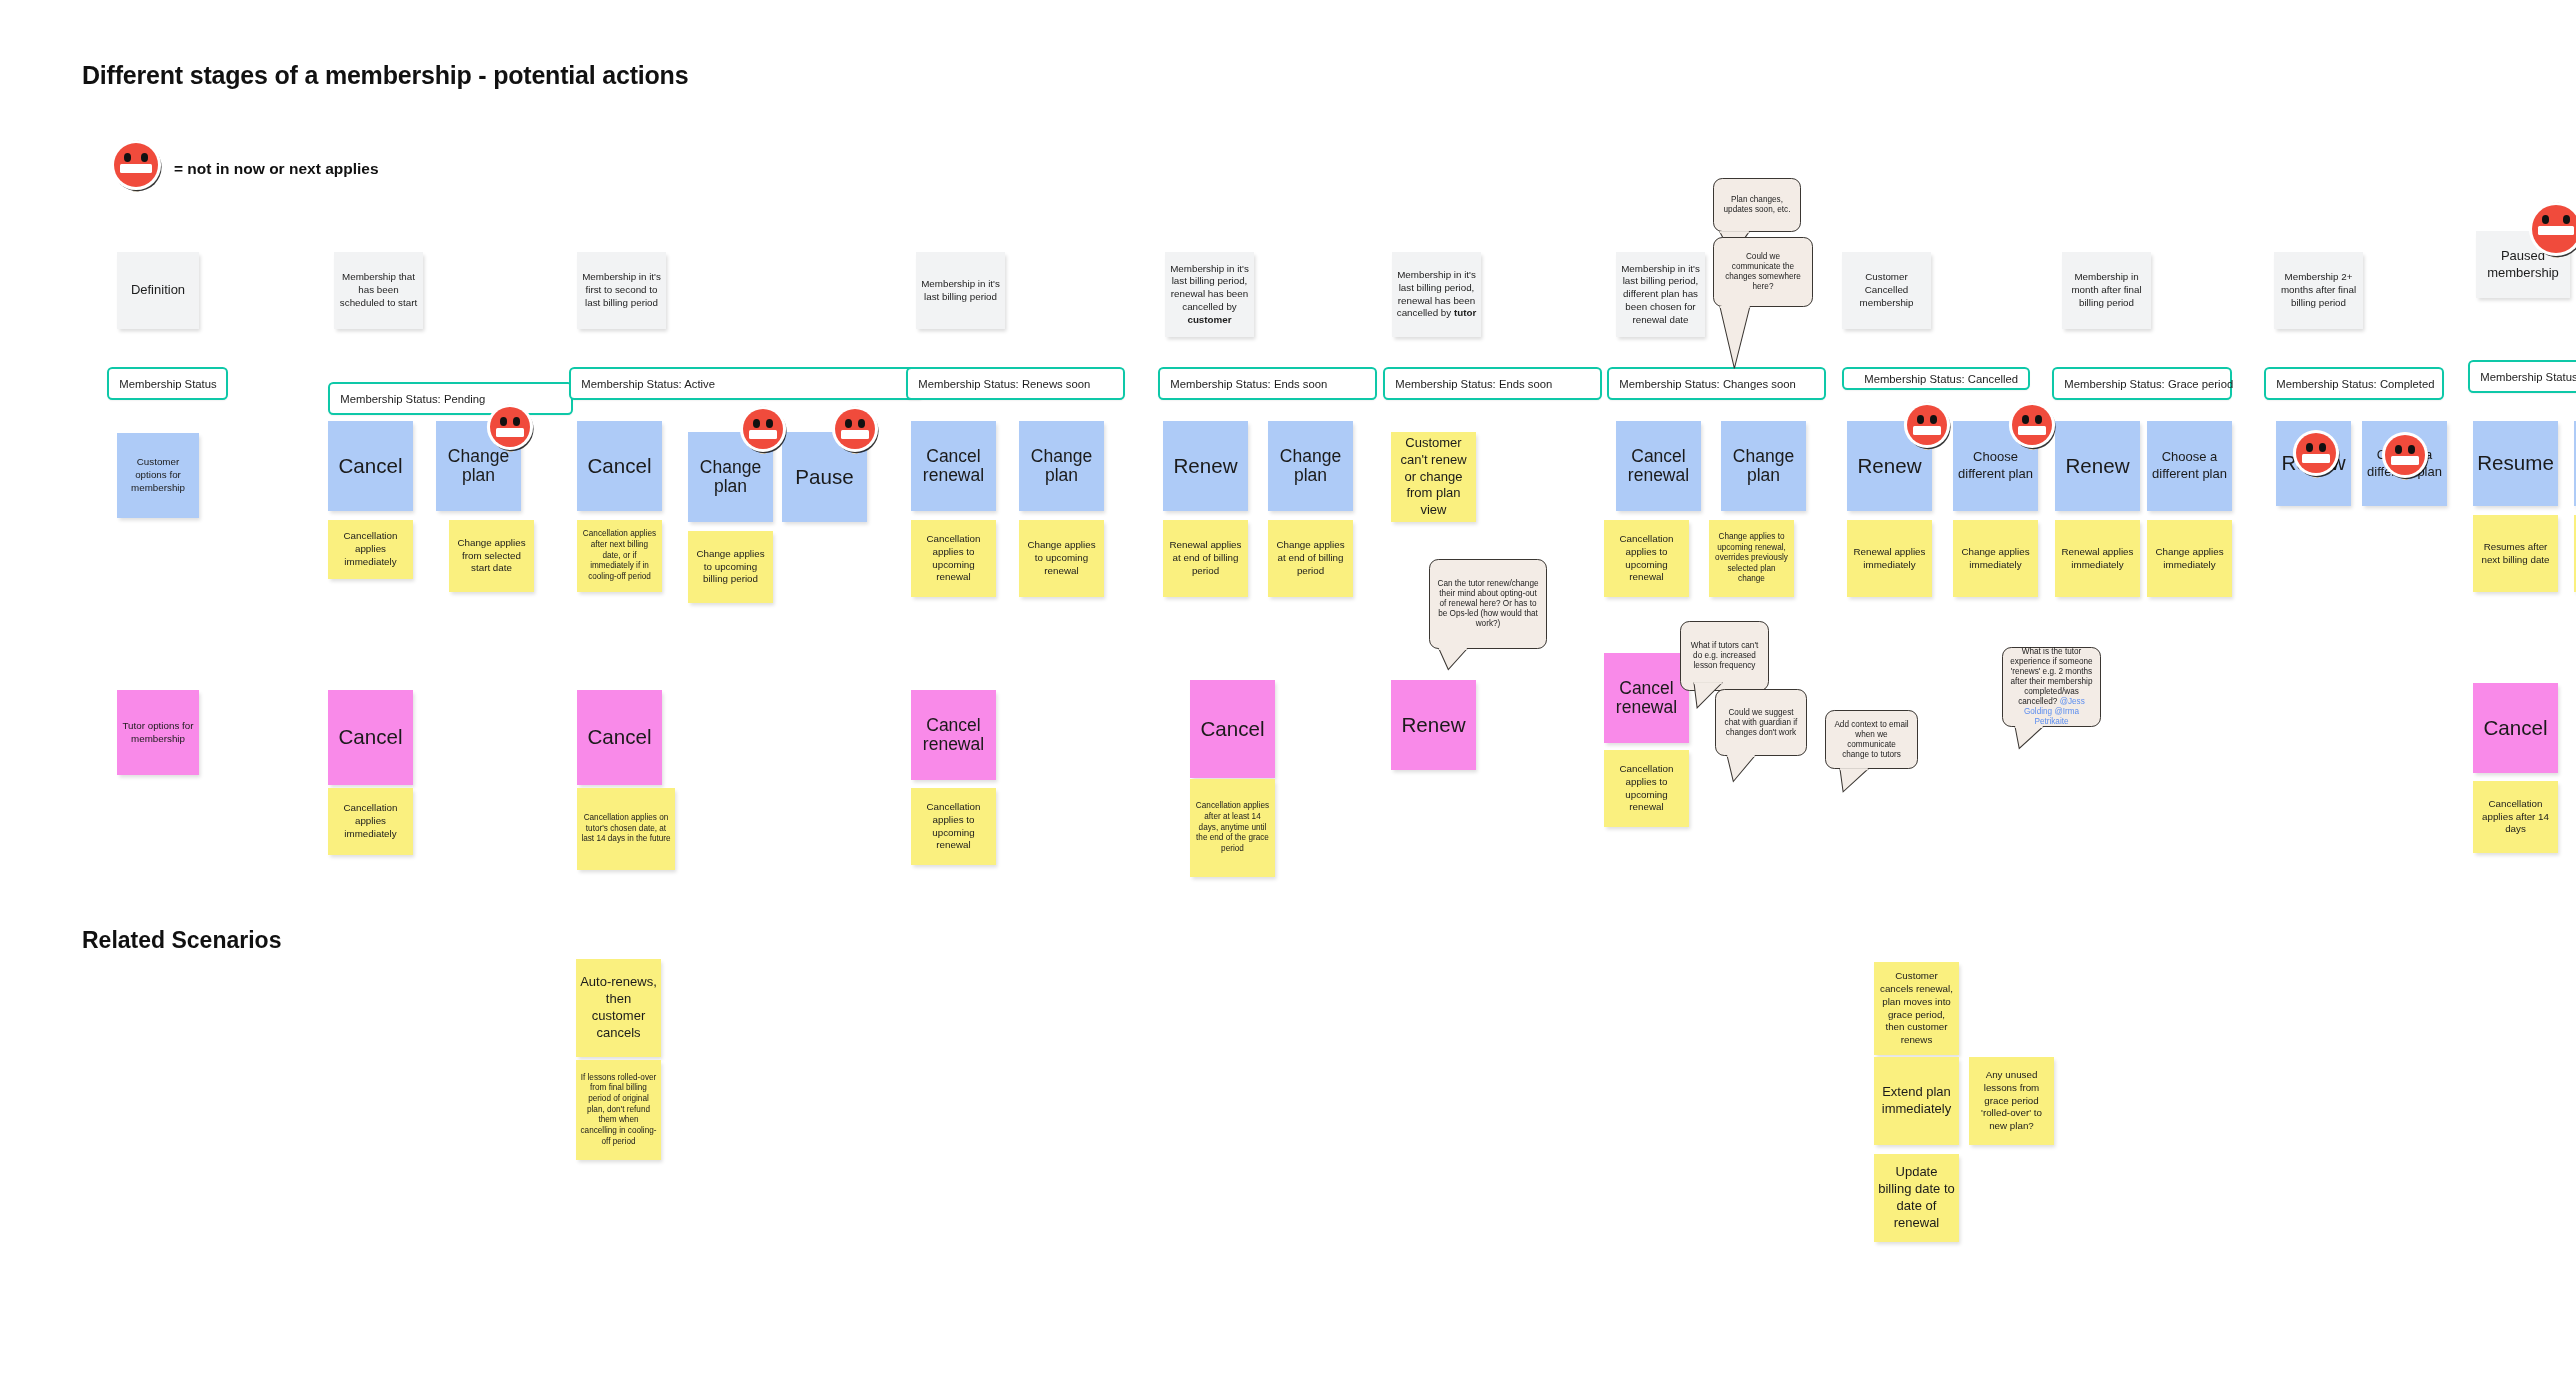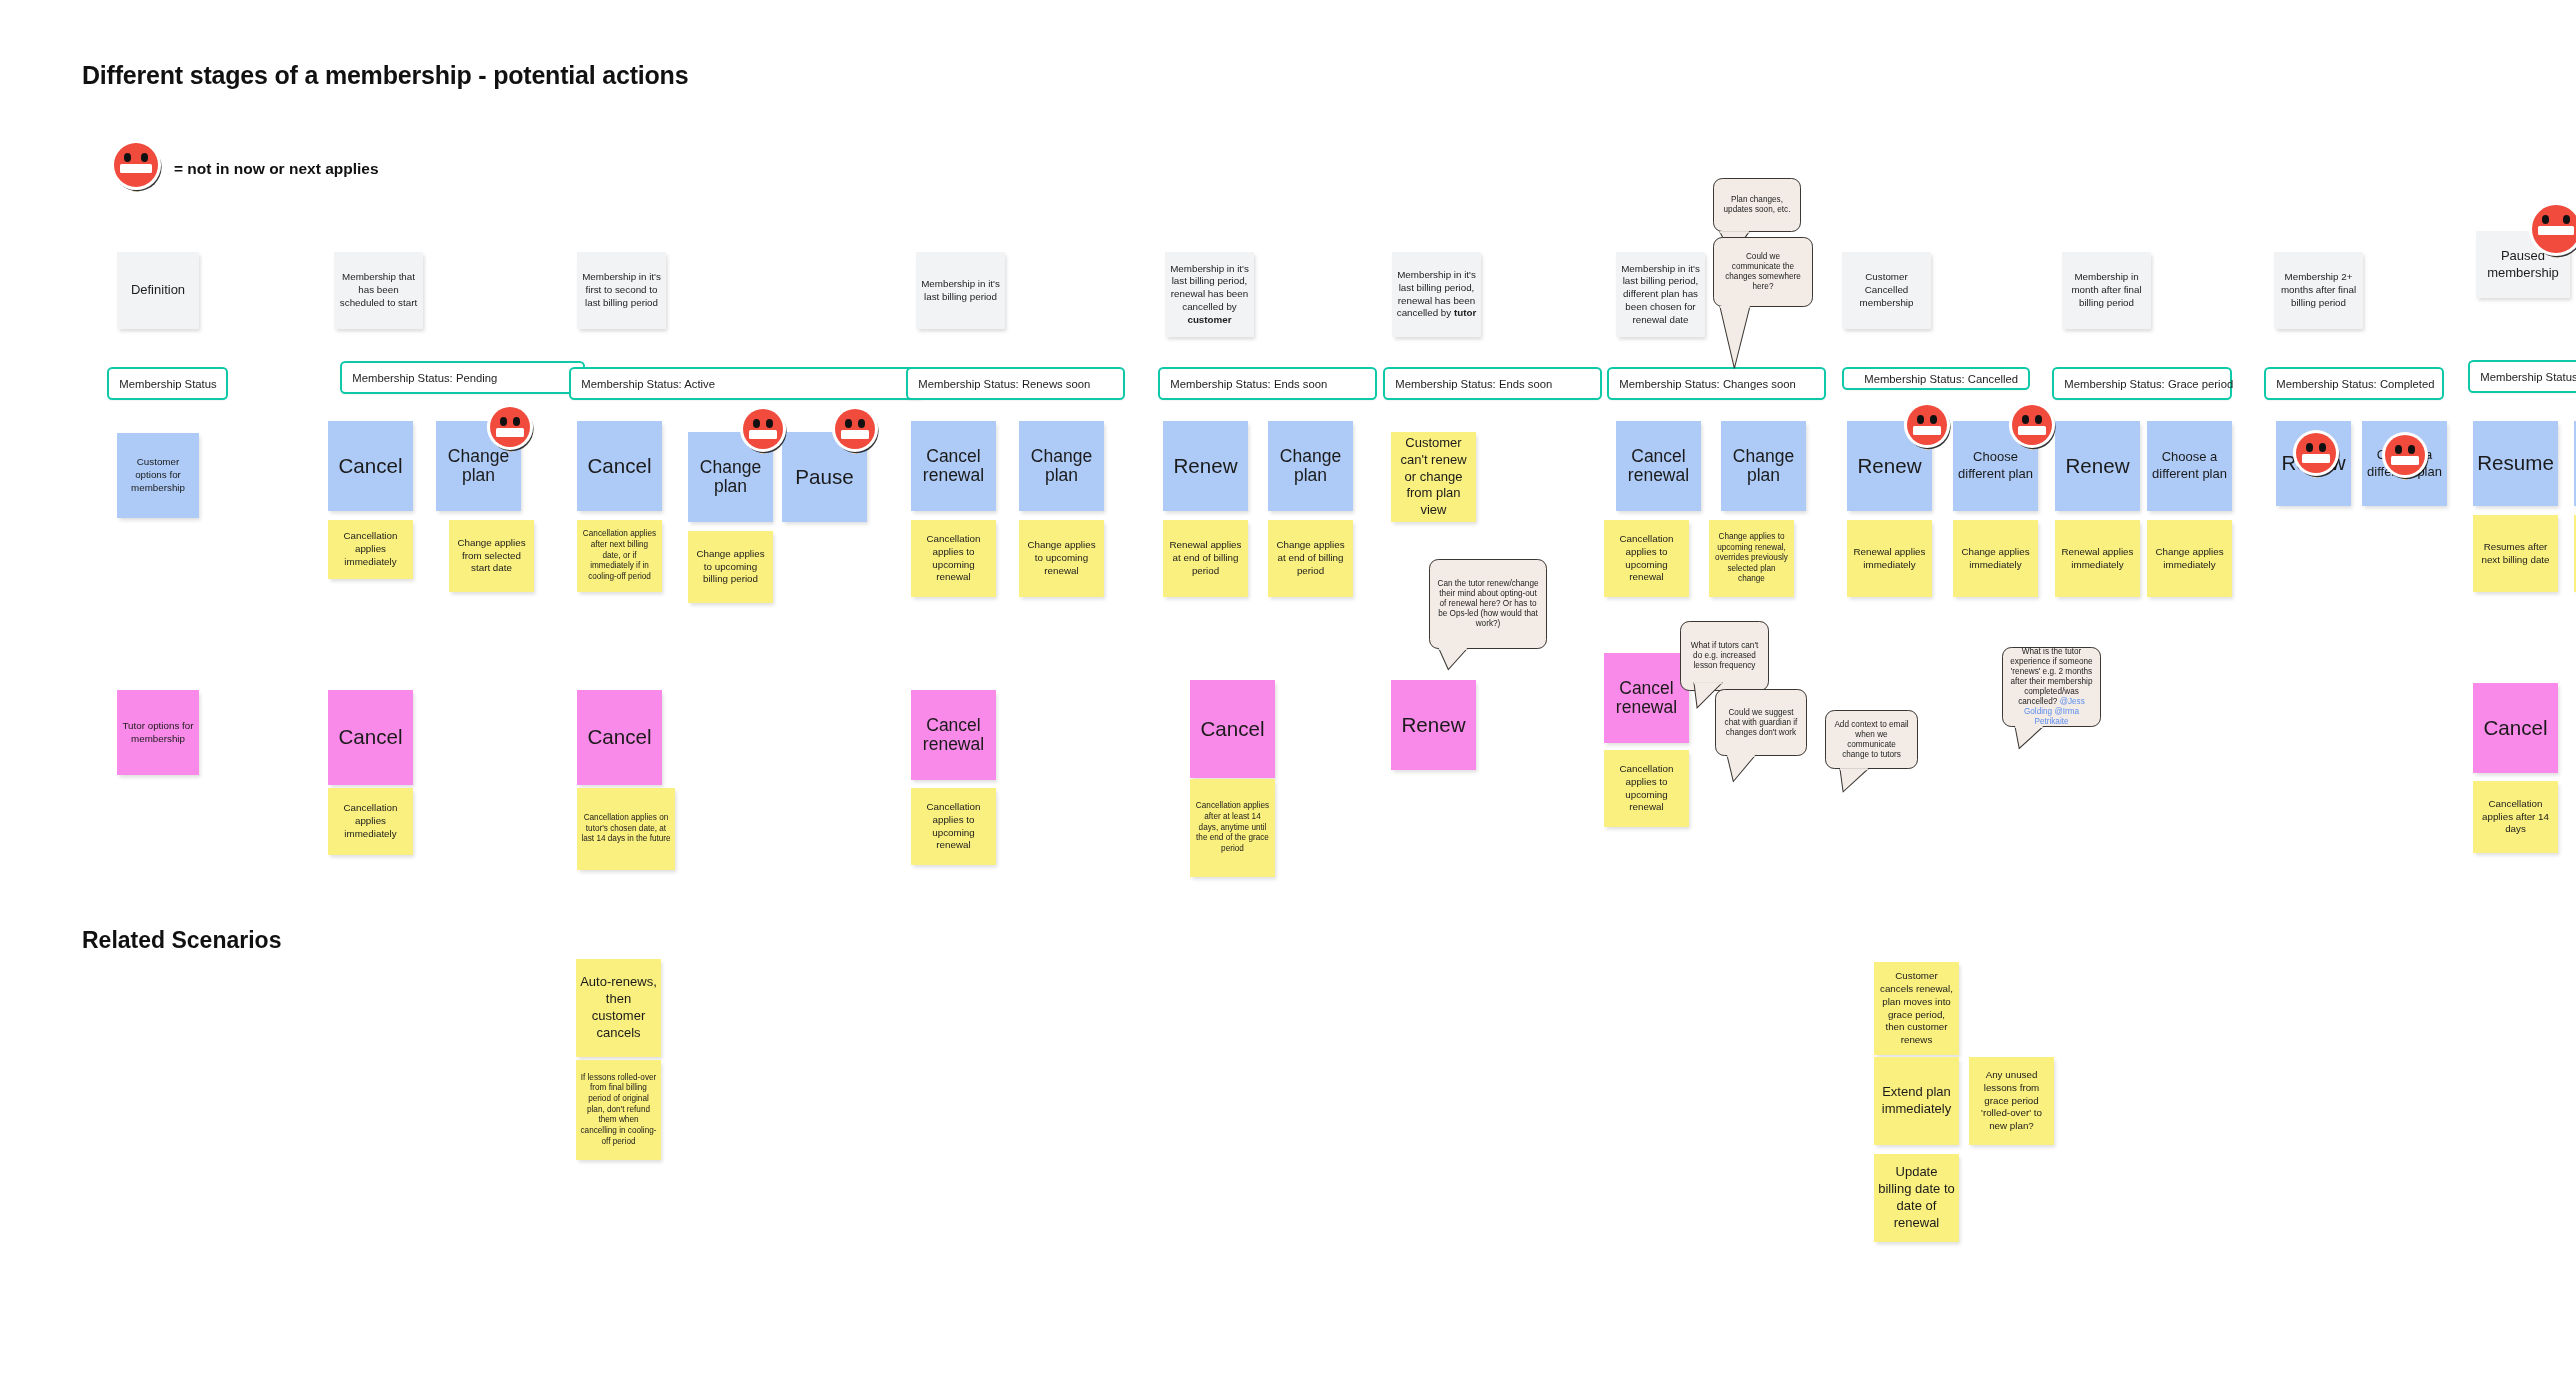--- a/index.html
+++ b/index.html
@@ -120,21 +120,21 @@
   <div class="abs card blue" style="left:117px; top:433px; width:82px; height:85px;">
     <span class="t-sm lh13">Customer options for membership</span>
   </div>
   <div class="abs card pink" style="left:117px; top:690px; width:82px; height:85px;">
     <span class="t-sm lh13">Tutor options for membership</span>
   </div>
 
   <div class="abs sticky-def" style="left:334px; top:252px; width:89px; height:77px;">
     <span class="t-sm lh13">Membership that has been scheduled to start</span>
   </div>
-  <div class="abs status-pill" style="left:328px; top:361px; width:245px; height:33px;margin-left:12px;">
+  <div class="abs status-pill" style="left:328px; top:382px; width:245px; height:33px;">
     <span>Membership Status: Pending</span>
   </div>
 
   <div class="abs card blue" style="left:328px; top:421px; width:85px; height:90px;">
     <span class="t-xl">Cancel</span>
   </div>
   <div class="abs card yellow" style="left:328px; top:520px; width:85px; height:59px;">
     <span class="t-sm lh13">Cancellation applies immediately</span>
   </div>
 

